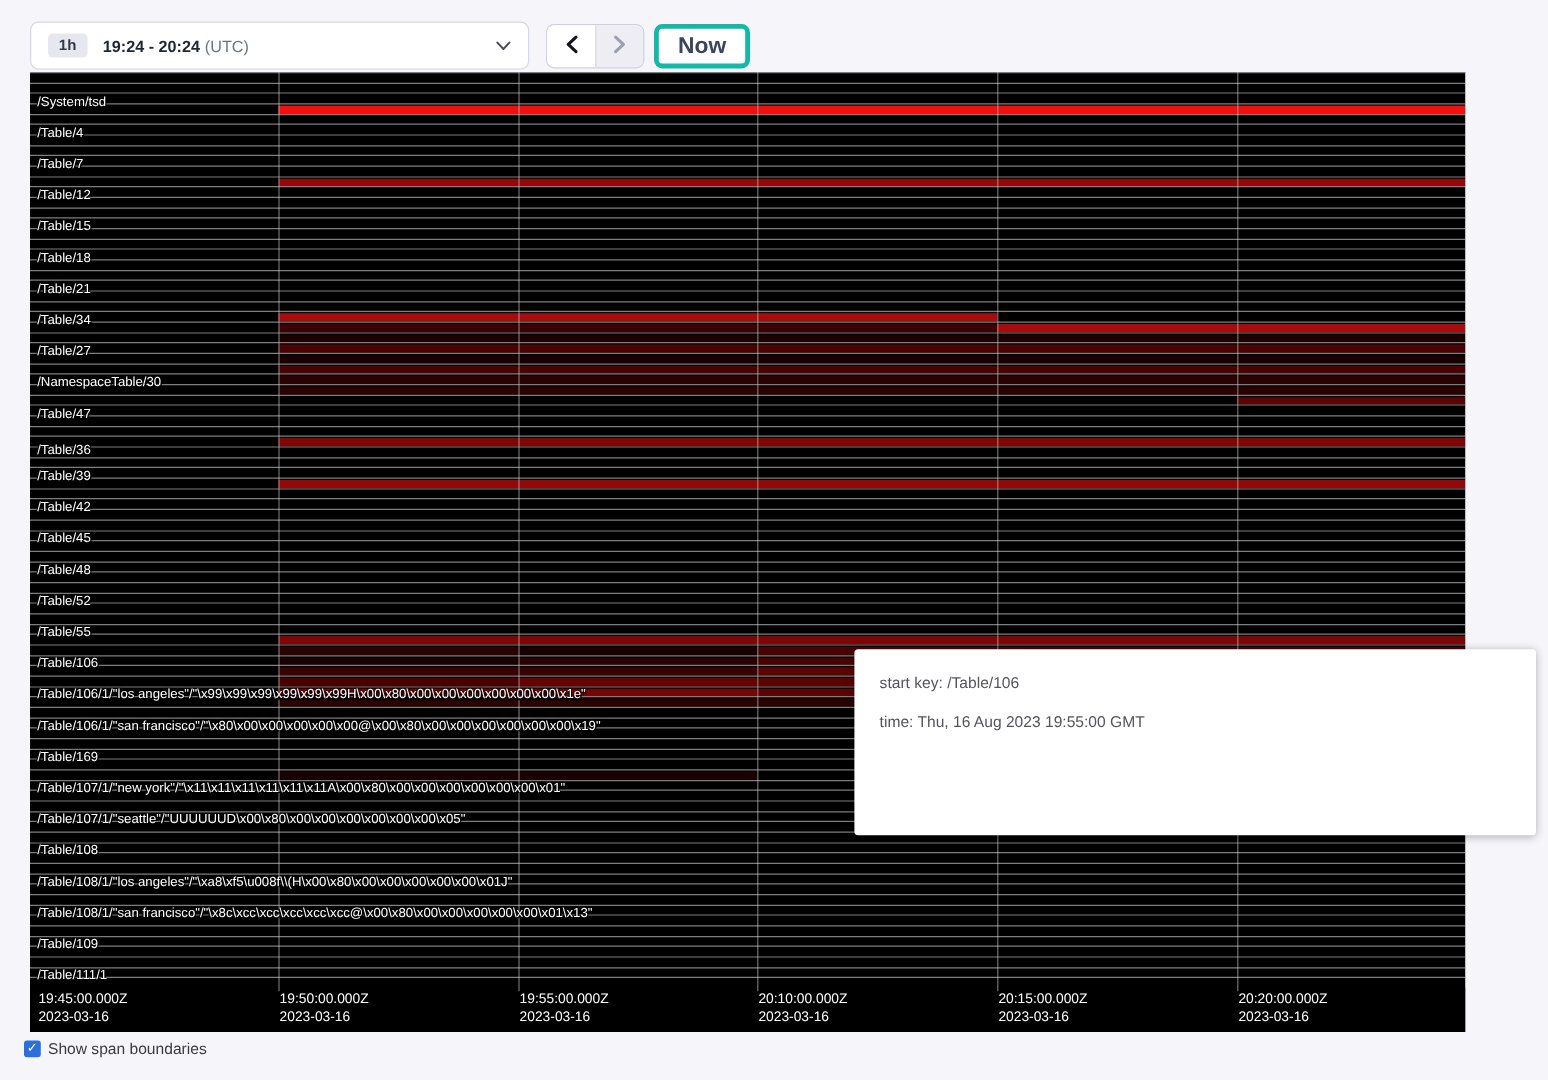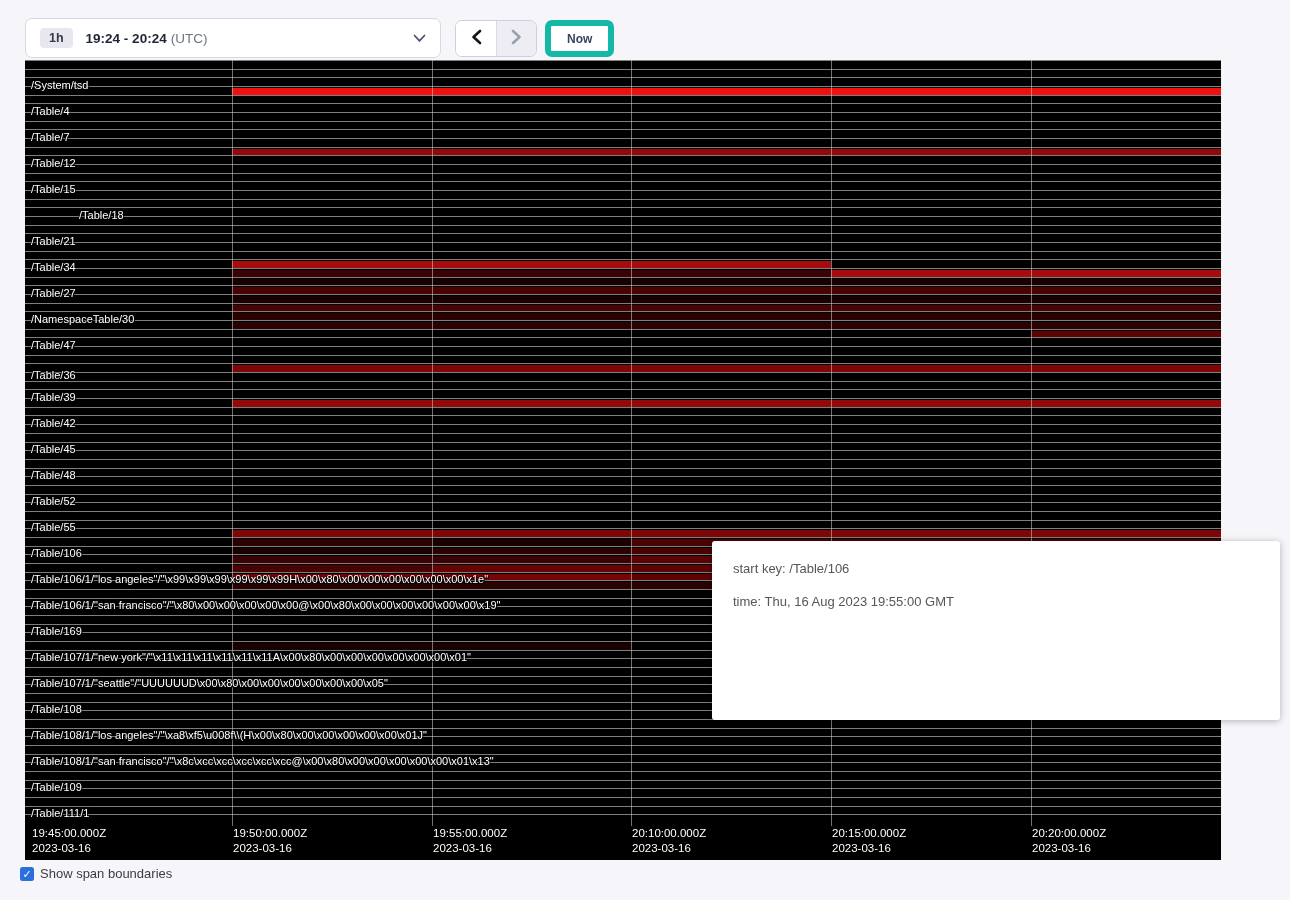--- a/index.html
+++ b/index.html
@@ -15,41 +15,41 @@
     font-size:12.5px; font-weight:bold; color:#333a49; margin-right:13px; }
   .range-text { font-size:13.5px; font-weight:bold; color:#1e2635;text-align:right; }
   .tz-text { font-weight:normal; color:#6b7684; margin-left:4px; font-size:13.5px; }
   .select-chevron { margin-left:auto; display:flex; align-items:center; }
   .nav-group { position:absolute; left:455px; top:20px; height:37px; display:flex;
     border:1px solid #ccd0df; border-radius:7px; overflow:hidden; background:#fff; }
   .nav-btn { width:40px; height:100%; border:none; background:#fff; display:flex;
     align-items:center; justify-content:center; cursor:pointer; }
   .nav-btn.next { background:#ededf3; border-left:1px solid #d8dae6; cursor:default; }
   .now-btn { position:absolute; left:545px; top:20px; height:37px; padding:0 16px;
-    background:#fff; border:6px solid #14b8a6; border-radius:7px;
-    font-family:"Liberation Sans",sans-serif; font-weight:bold; font-size:12px;
+    background:#fff; border:4px solid #14b8a6; border-radius:7px;
+    font-family:"Liberation Sans",sans-serif; font-weight:bold; font-size:19px;
     color:#39465c; cursor:pointer; }
 
   
   .panel { position:absolute; left:25px; top:60px; width:1196px; height:800px; background:#000; }
   .heat-area { position:absolute; left:0; top:0; right:0; height:763px; overflow:hidden; }
   .sub-row { position:absolute; left:0; width:100%; background:#000;
     border-top:1px solid rgba(148,148,148,0.85); }
   .band { position:absolute; top:1px; bottom:0; }
   .gridline { position:absolute; top:0; width:1px; height:766px;
     background:rgba(205,205,205,0.55); z-index:4; }
   .row-label { position:absolute; left:6px; color:#fff; font-size:11px; line-height:12px;
     white-space:nowrap; z-index:5;
     text-shadow:1px 1px 0 #000, -1px 1px 0 #000, 0 0 3px #000; }
   .time-axis { position:absolute; left:0; right:0; bottom:0; height:37px; background:#000; }
   .tick { position:absolute; top:3px; color:#fff; font-size:11.5px; line-height:14.5px;
     white-space:nowrap; }
 
   
-  .span-tooltip { position:absolute; left:687px; top:481px; width:568px; height:179px;
+  .span-tooltip { position:absolute; left:687px; top:481px; width:568px; height:155px;
     background:#fff; border-radius:3px; box-shadow:0 1px 7px rgba(0,0,0,0.28);
     z-index:10; padding:11px 8px 0 21px; }
   .tooltip-line { font-size:13px; color:#55555b; line-height:33px; white-space:nowrap; }
 
   
   .footer { position:absolute; left:20px; top:866px; display:flex; align-items:center; cursor:pointer; }
   .checkbox { width:14px; height:14px; background:#2a6fdb; border-radius:2.5px;
     color:#fff; font-size:11px; line-height:14px; text-align:center; display:inline-block; }
   .checkbox-label { font-size:13px; color:#3c3c40; margin-left:6px; }
 </style>
@@ -234,21 +234,21 @@
       <div class="gridline" style="left: 606px;"></div>
       <div class="gridline" style="left: 806px;"></div>
       <div class="gridline" style="left: 1006px;"></div>
     </div>
   <div>
       <div class="row-label" style="top: 18.8409px;">/System/tsd</div>
       <div class="row-label" style="top: 44.8523px;">/Table/4</div>
       <div class="row-label" style="top: 70.8636px;">/Table/7</div>
       <div class="row-label" style="top: 96.875px;">/Table/12</div>
       <div class="row-label" style="top: 122.886px;">/Table/15</div>
-      <div class="row-label" style="top: 148.898px; margin-left: 48px;">/Table/18</div>
+      <div class="row-label" style="top: 148.898px;">/Table/18</div>
       <div class="row-label" style="top: 174.909px;">/Table/21</div>
       <div class="row-label" style="top: 200.92px;">/Table/34</div>
       <div class="row-label" style="top: 226.932px;">/Table/27</div>
       <div class="row-label" style="top: 252.943px;">/NamespaceTable/30</div>
       <div class="row-label" style="top: 278.955px;">/Table/47</div>
       <div class="row-label" style="top: 309px;">/Table/36</div>
       <div class="row-label" style="top: 330.977px;">/Table/39</div>
       <div class="row-label" style="top: 356.989px;">/Table/42</div>
       <div class="row-label" style="top: 383px;">/Table/45</div>
       <div class="row-label" style="top: 409.011px;">/Table/48</div>

